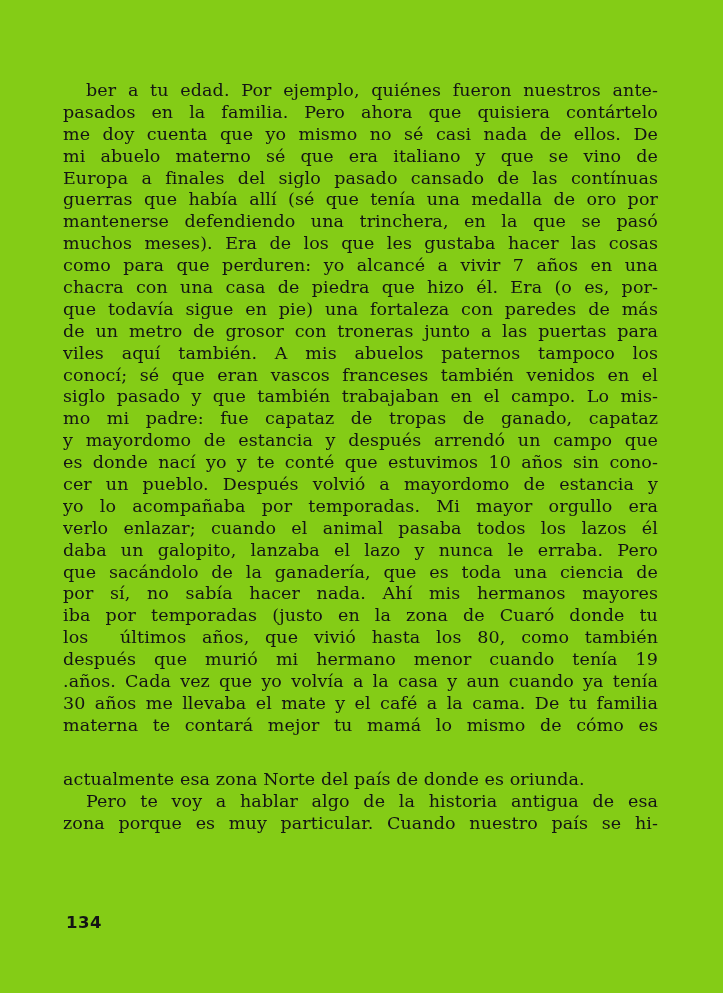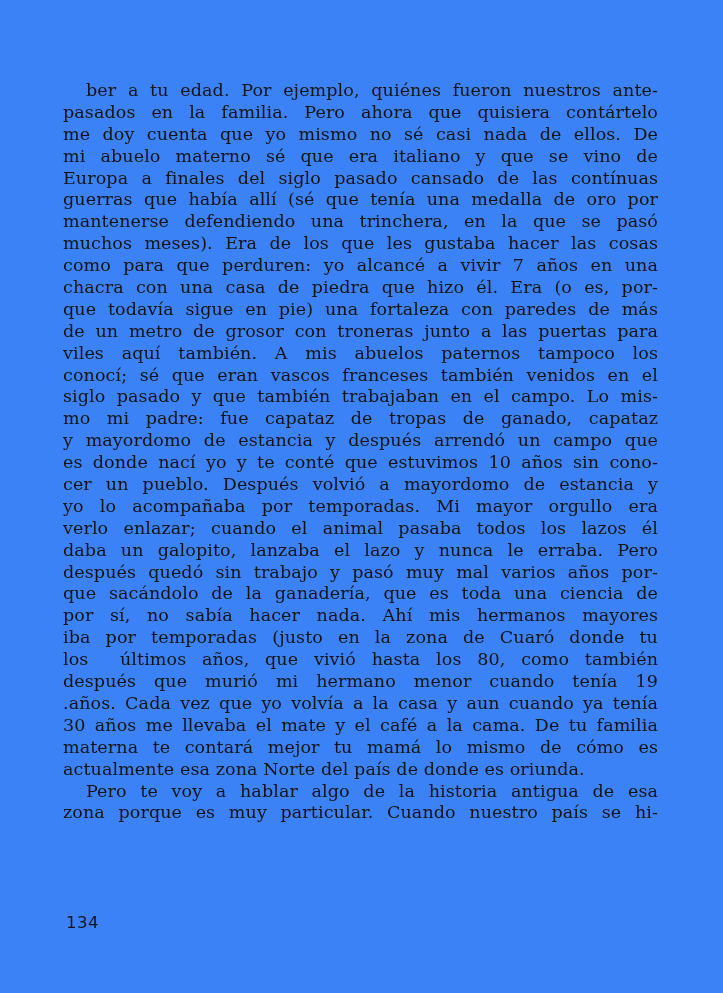--- a/index.html
+++ b/index.html
@@ -4,21 +4,21 @@
 <style>
   html, body {
     margin: 0;
     padding: 0;
     background: #ffffff;
   }
   .page {
     position: relative;
     width: 723px;
     height: 993px;
-    background: #3b82f6;
+    background: #84cc16;
     overflow: hidden;
   }
   .text-block {
     position: absolute;
     left: 63px;
     top: 80px;
     width: 595px;
   }
   .line {
     font-family: "DejaVu Serif", serif;
@@ -28,30 +28,31 @@
     color: #141414;
     text-align: justify;
     text-align-last: justify;
     overflow: hidden;
     white-space: normal;
     letter-spacing: 0.1px;
   }
   .line.nojust {
     text-align: left;
     text-align-last: auto;
+    margin-top: 32px;
   }
   .line.indent {
     text-indent: 23px;
   }
   .folio {
     position: absolute;
     left: 66px;
     top: 913px;
     font-family: "DejaVu Sans", sans-serif;
-    font-weight: normal;
+    font-weight: bold;
     font-size: 16.5px;
     color: #141414;
     letter-spacing: 0.5px;
   }
 </style>
 </head>
 <body>
 
 <div class="page">
   <div class="text-block" id="text-block">
@@ -70,21 +71,20 @@
       <div class="line">viles aquí también. A mis abuelos paternos tampoco los</div>
       <div class="line">conocí; sé que eran vascos franceses también venidos en el</div>
       <div class="line">siglo pasado y que también trabajaban en el campo. Lo mis-</div>
       <div class="line">mo mi padre: fue capataz de tropas de ganado, capataz</div>
       <div class="line">y mayordomo de estancia y después arrendó un campo que</div>
       <div class="line">es donde nací yo y te conté que estuvimos 10 años sin cono-</div>
       <div class="line">cer un pueblo. Después volvió a mayordomo de estancia y</div>
       <div class="line">yo lo acompañaba por temporadas. Mi mayor orgullo era</div>
       <div class="line">verlo enlazar; cuando el animal pasaba todos los lazos él</div>
       <div class="line">daba un galopito, lanzaba el lazo y nunca le erraba. Pero</div>
-      <div class="line">después quedó sin trabajo y pasó muy mal varios años por-</div>
       <div class="line">que sacándolo de la ganadería, que es toda una ciencia de</div>
       <div class="line">por sí, no sabía hacer nada. Ahí mis hermanos mayores</div>
       <div class="line">iba por temporadas (justo en la zona de Cuaró donde tu</div>
       <div class="line">los &nbsp;últimos años, que vivió hasta los 80, como también</div>
       <div class="line">después que murió mi hermano menor cuando tenía 19</div>
       <div class="line">.años. Cada vez que yo volvía a la casa y aun cuando ya tenía</div>
       <div class="line">30 años me llevaba el mate y el café a la cama. De tu familia</div>
       <div class="line">materna te contará mejor tu mamá lo mismo de cómo es</div>
       <div class="line nojust">actualmente esa zona Norte del país de donde es oriunda.</div>
       <div class="line indent">Pero te voy a hablar algo de la historia antigua de esa</div>

